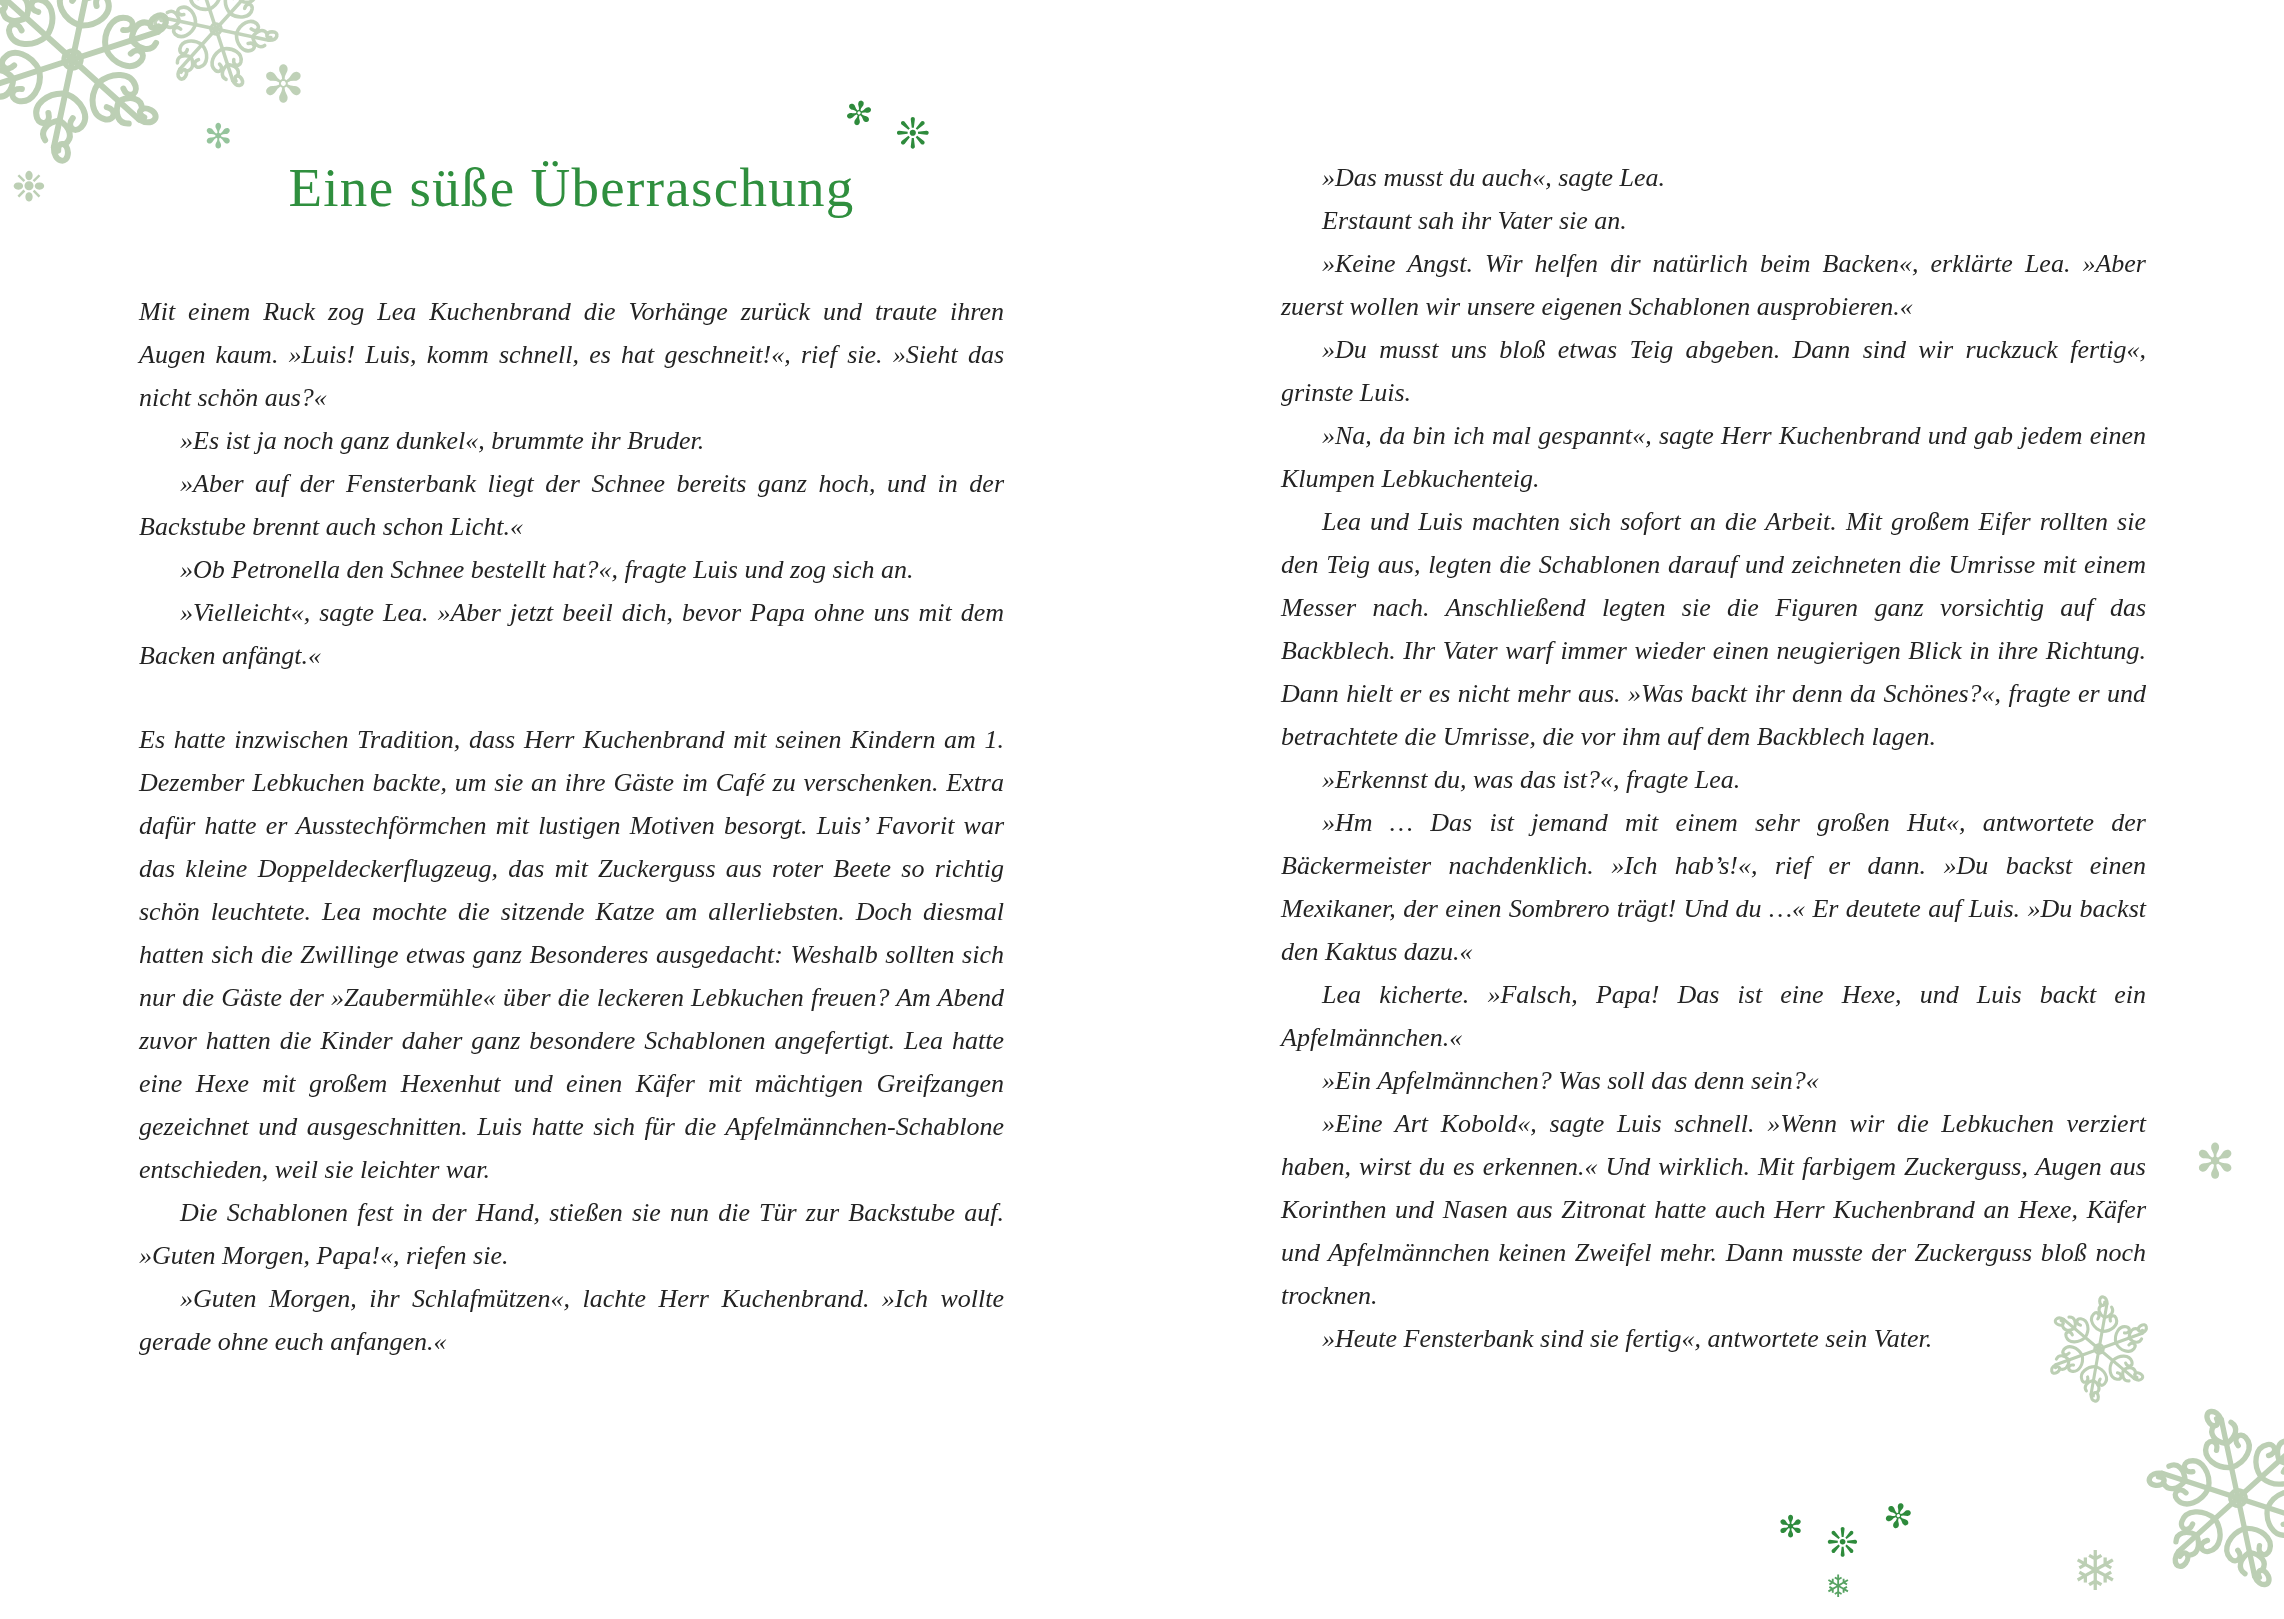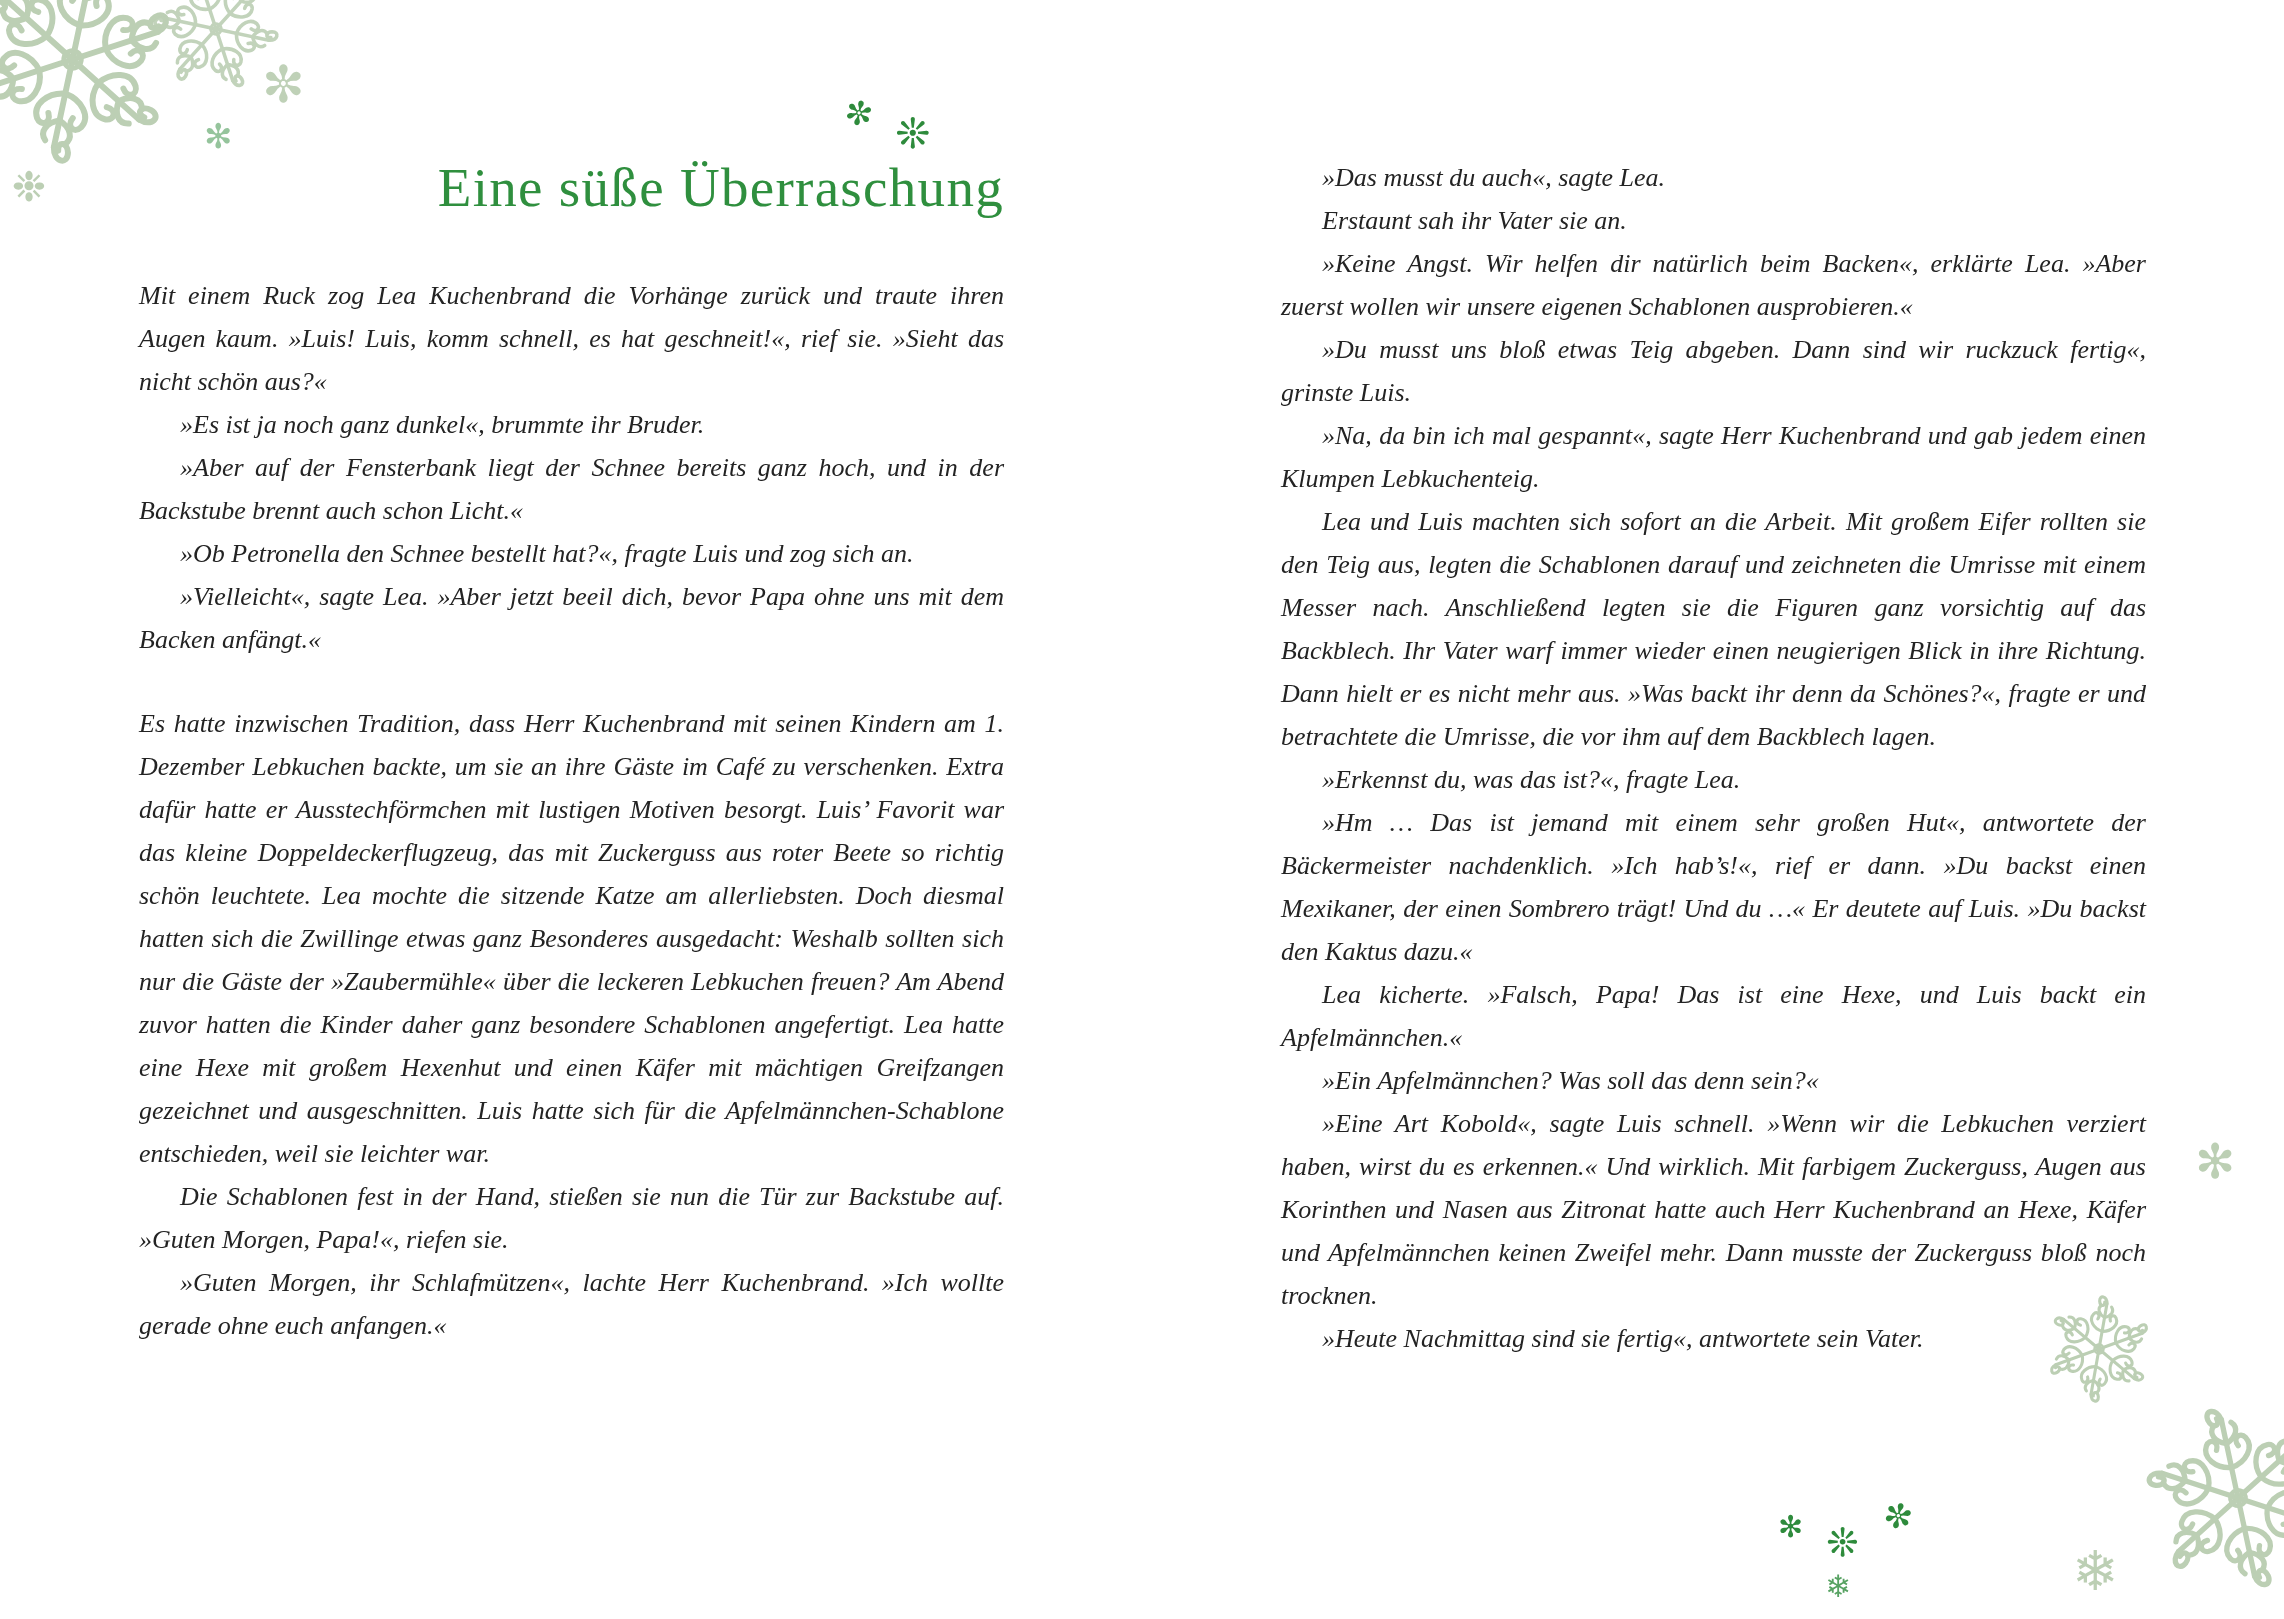--- a/index.html
+++ b/index.html
@@ -43,26 +43,26 @@
     top: 149px;
     width: 865px;
   }
   #right-col {
     left: 1281px;
     top: 156px;
     width: 865px;
   }
 
   h1.chapter-title {
-    margin: 0 0 48px 0;
+    margin: 0 0 64px 0;
     font-size: 55px;
     line-height: 77px;
     font-weight: 400;
     letter-spacing: 1.3px;
-    text-align: right;
+    text-align: center;
     color: var(--title, #2f8f3e);
   }
 
   p.body-par {
     margin: 0;
     font-size: 26px;
     line-height: 43px;
     text-align: justify;
     color: var(--text, #222222);
     font-style: italic;
@@ -138,15 +138,15 @@
   <p class="body-par indent">Erstaunt sah ihr Vater sie an.</p>
   <p class="body-par indent">»Keine Angst. Wir helfen dir natürlich beim Backen«, erklärte Lea. »Aber zuerst wollen wir unsere eigenen Schablonen ausprobieren.«</p>
   <p class="body-par indent">»Du musst uns bloß etwas Teig abgeben. Dann sind wir ruckzuck fertig«, grinste Luis.</p>
   <p class="body-par indent">»Na, da bin ich mal gespannt«, sagte Herr Kuchenbrand und gab jedem einen Klumpen Lebkuchenteig.</p>
   <p class="body-par indent">Lea und Luis machten sich sofort an die Arbeit. Mit großem Eifer rollten sie den Teig aus, legten die Schablonen darauf und zeichneten die Umrisse mit einem Messer nach. Anschließend legten sie die Figuren ganz vorsichtig auf das Backblech. Ihr Vater warf immer wieder einen neugierigen Blick in ihre Richtung. Dann hielt er es nicht mehr aus. »Was backt ihr denn da Schönes?«, fragte er und betrachtete die Umrisse, die vor ihm auf dem Backblech lagen.</p>
   <p class="body-par indent">»Erkennst du, was das ist?«, fragte Lea.</p>
   <p class="body-par indent">»Hm … Das ist jemand mit einem sehr großen Hut«, antwortete der Bäckermeister nachdenklich. »Ich hab’s!«, rief er dann. »Du backst einen Mexikaner, der einen Sombrero trägt! Und du …« Er deutete auf Luis. »Du backst den Kaktus dazu.«</p>
   <p class="body-par indent">Lea kicherte. »Falsch, Papa! Das ist eine Hexe, und Luis backt ein Apfelmännchen.«</p>
   <p class="body-par indent">»Ein Apfelmännchen? Was soll das denn sein?«</p>
   <p class="body-par indent">»Eine Art Kobold«, sagte Luis schnell. »Wenn wir die Lebkuchen verziert haben, wirst du es erkennen.« Und wirklich. Mit farbigem Zuckerguss, Augen aus Korinthen und Nasen aus Zitronat hatte auch Herr Kuchenbrand an Hexe, Käfer und Apfelmännchen keinen Zweifel mehr. Dann musste der Zuckerguss bloß noch trocknen.</p>
-  <p class="body-par indent">»Heute Nachmittag sind sie fertig«, antwortete sein Vater.</p>
+  <p class="body-par indent">»Heute Fensterbank sind sie fertig«, antwortete sein Vater.</p>
 </div>
 
 
 </body></html>

